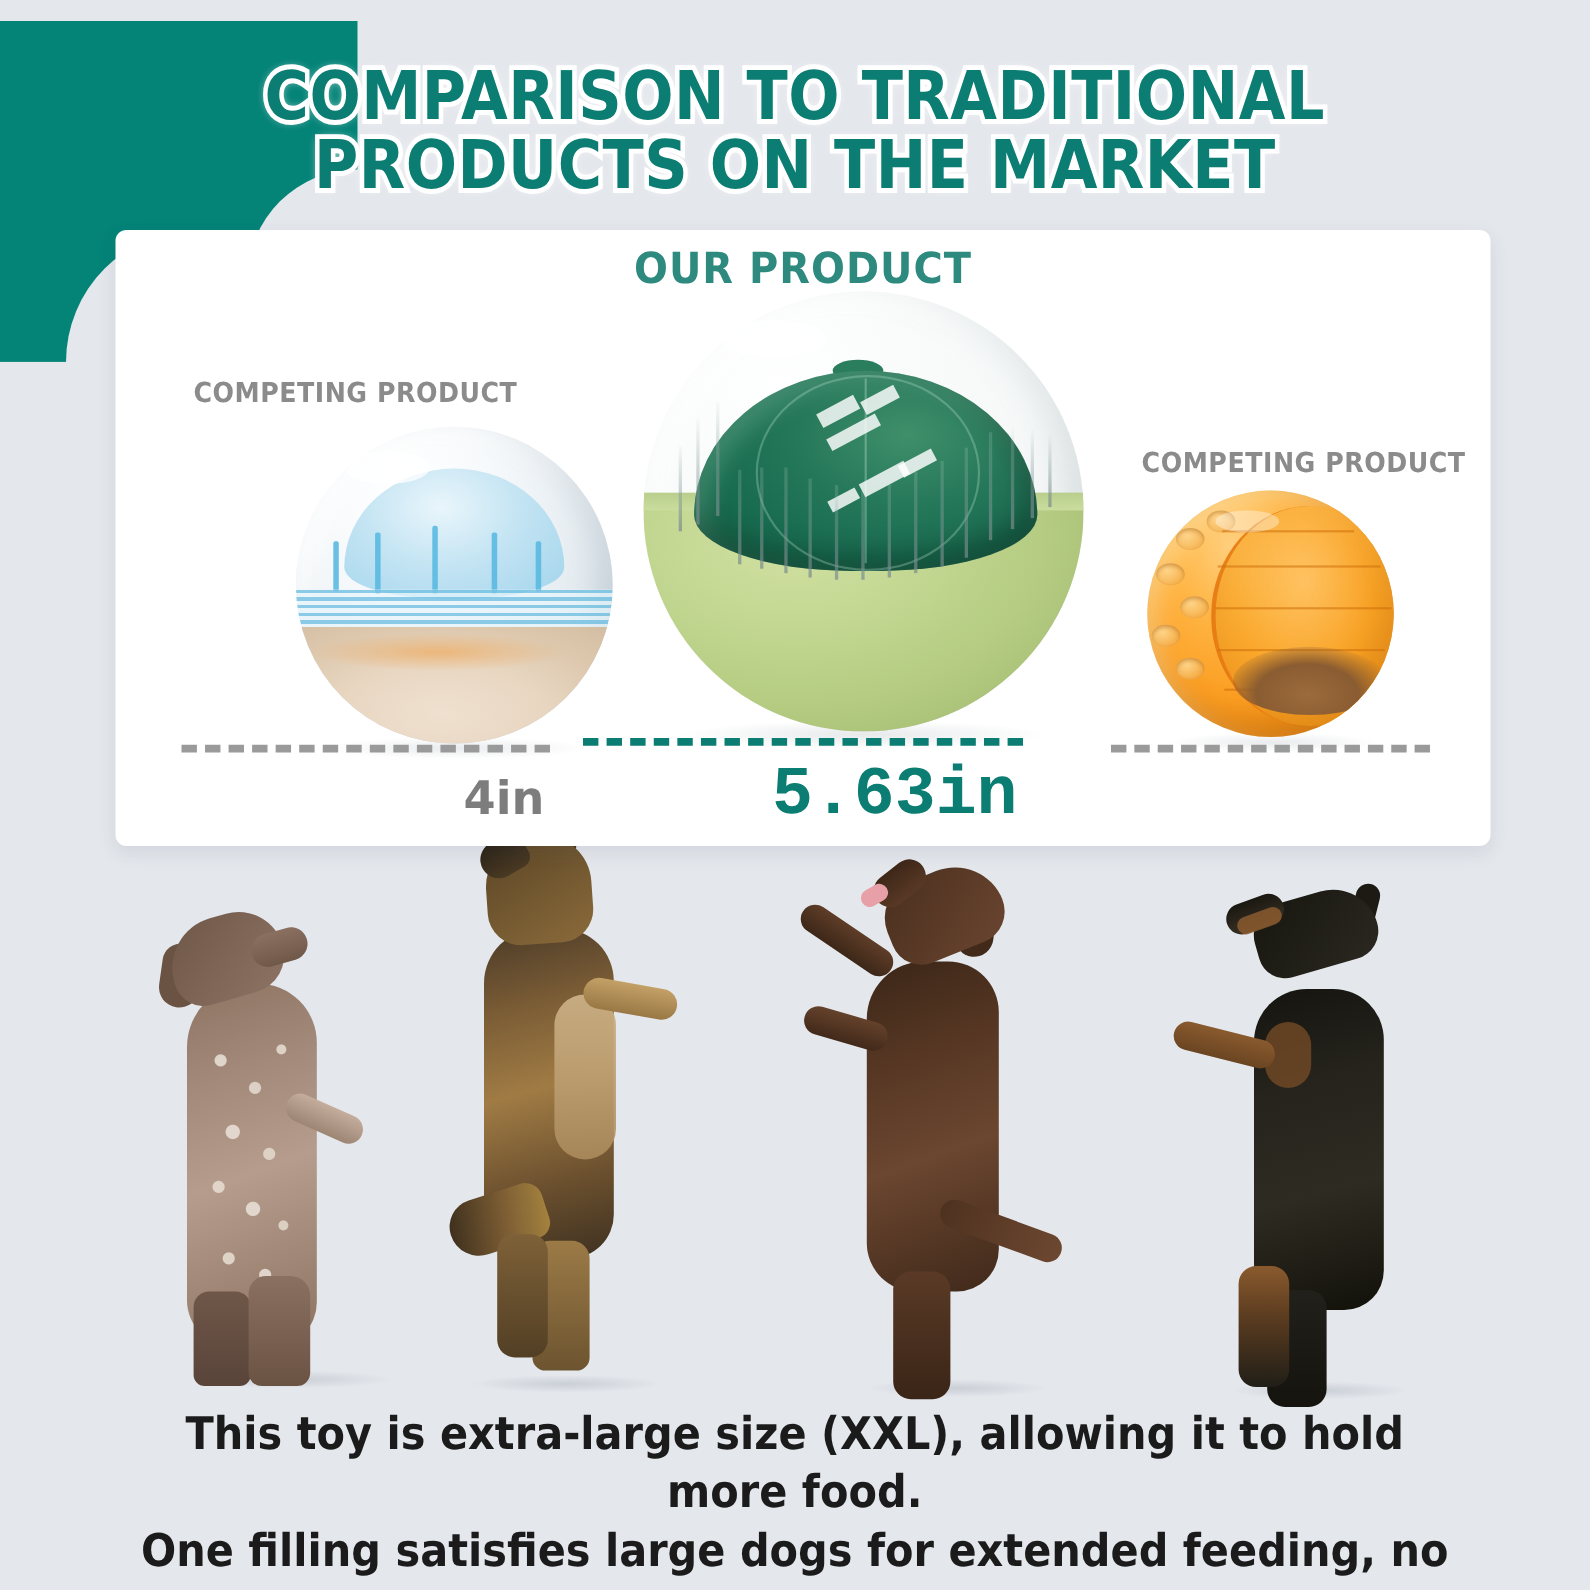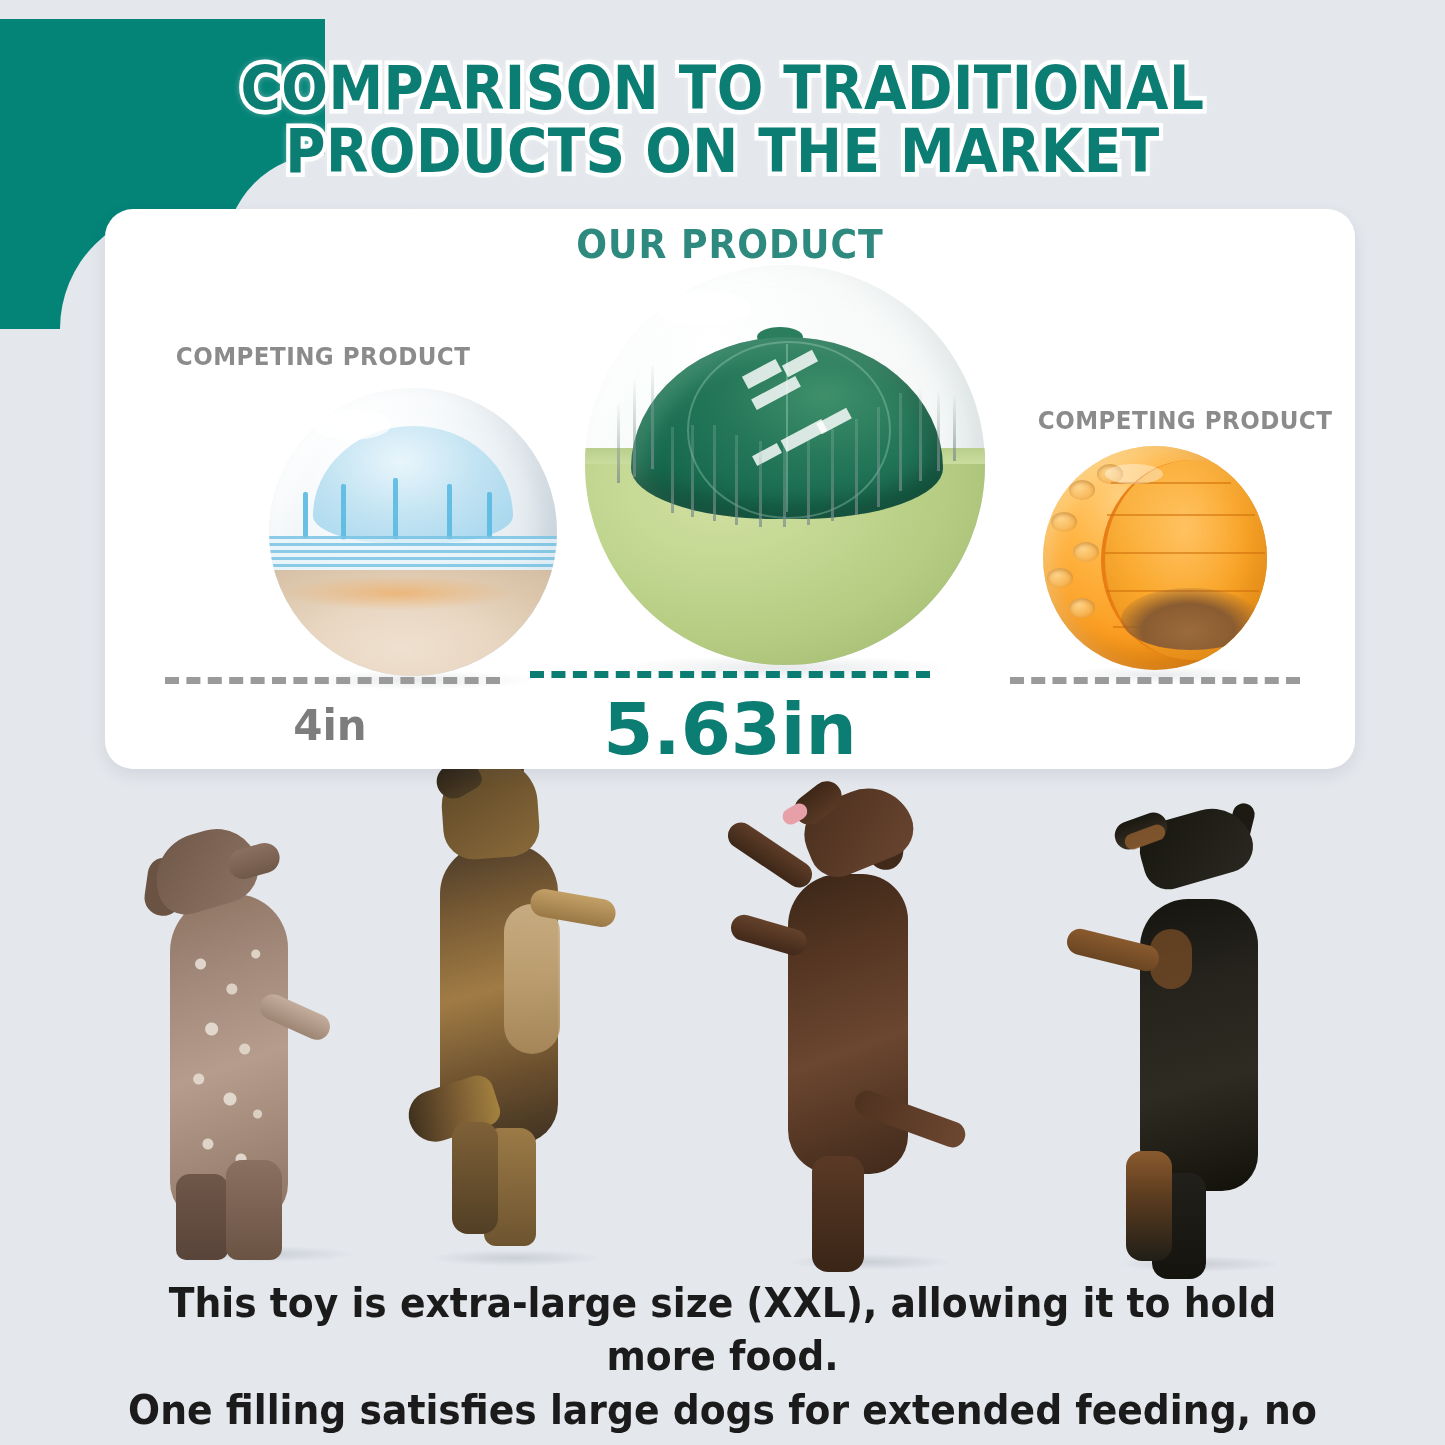--- a/index.html
+++ b/index.html
@@ -53,21 +53,21 @@
     paint-order:stroke fill;
     white-space:pre-line;
     text-shadow:0 0 10px rgba(255,255,255,.95);
   }
 
   
   .card{
     position:absolute;left:105px;top:190px;
     width:1250px;height:560px;
     background:#ffffff;
-    border-radius:28px;
+    border-radius:10px;
     box-shadow:0 6px 16px rgba(60,70,90,.10);
     z-index:3;
   }
   .our-product-title{
     position:absolute;left:0;top:13px;width:1250px;text-align:center;
     font-family:"DejaVu Sans", sans-serif;
     font-weight:bold;font-size:39px;letter-spacing:1px;
     color:#2e8a7e;transform:scaleX(.93);transform-origin:50% 0;
   }
 
@@ -78,26 +78,26 @@
     color:#8b8b8b;transform:scaleX(.92);
     white-space:nowrap;
   }
   .comp-label.left{left:58px;top:133px;}
   .comp-label.right{left:920px;top:197px;}
 
   
   .rule{position:absolute;height:0;border-top:7px dashed #9a9a9a;}
   .rule.teal{border-top-color:#0b7d72;}
   .size-text{
-    position:absolute;text-align:center;
+    position:absolute;text-align:right;
     font-family:"DejaVu Sans", sans-serif;
     font-weight:bold;color:#7d7d7d;
   }
   .size-text.left{left:60px;top:492px;width:330px;font-size:42px;}
-  .size-text.center{left:430px;top:478px;width:390px;font-size:72px;color:#0b7d72;}
+  .size-text.center{left:430px;top:478px;width:390px;font-size:62px;color:#0b7d72;font-family:Liberation Mono, monospace;}
   .size-text.right{left:905px;top:492px;width:290px;font-size:42px;}
 
   
   .ball-center{position:absolute;left:370px;top:48px;width:510px;height:450px;}
   .bc-sphere{
     position:absolute;left:110px;top:8px;width:400px;height:400px;
     border-radius:50%;
     background:
       radial-gradient(ellipse at 32% 22%, rgba(255,255,255,.98) 0%, rgba(248,250,250,.75) 28%, rgba(232,238,238,.35) 52%, rgba(210,220,220,.22) 74%, rgba(190,200,200,.30) 100%);
     box-shadow:inset -16px -14px 34px rgba(150,165,165,.30), inset 12px 10px 26px rgba(255,255,255,.95);

